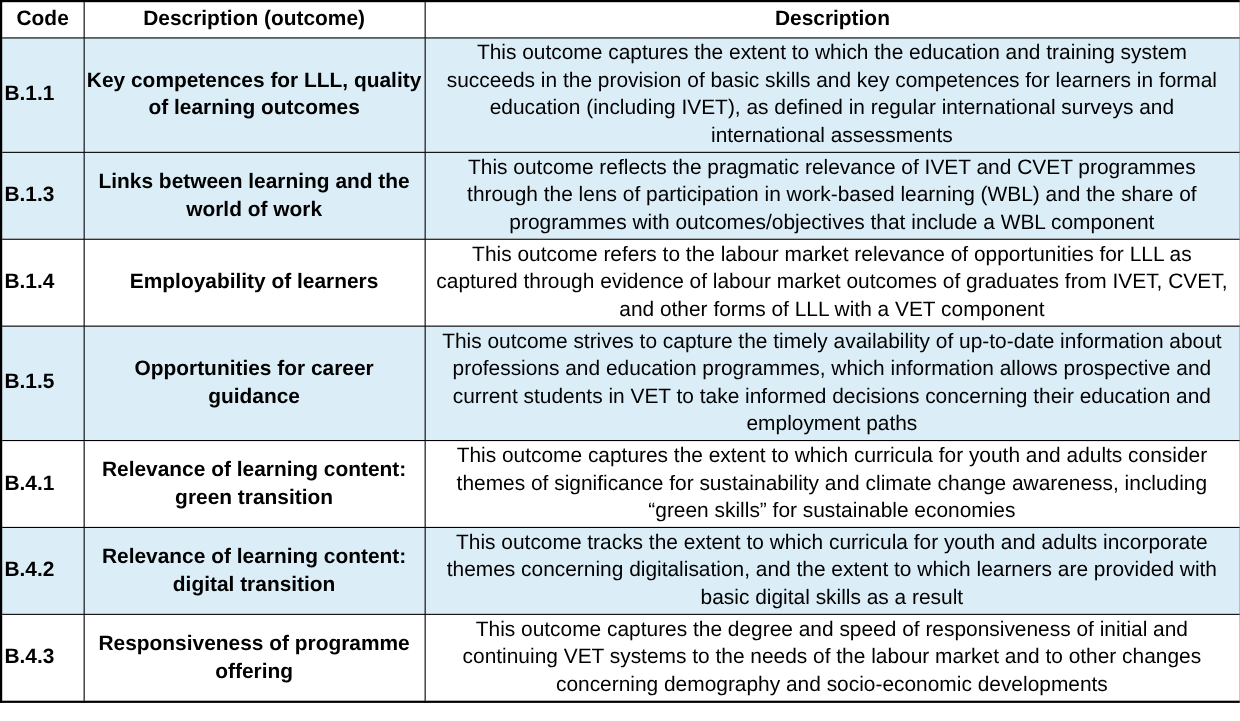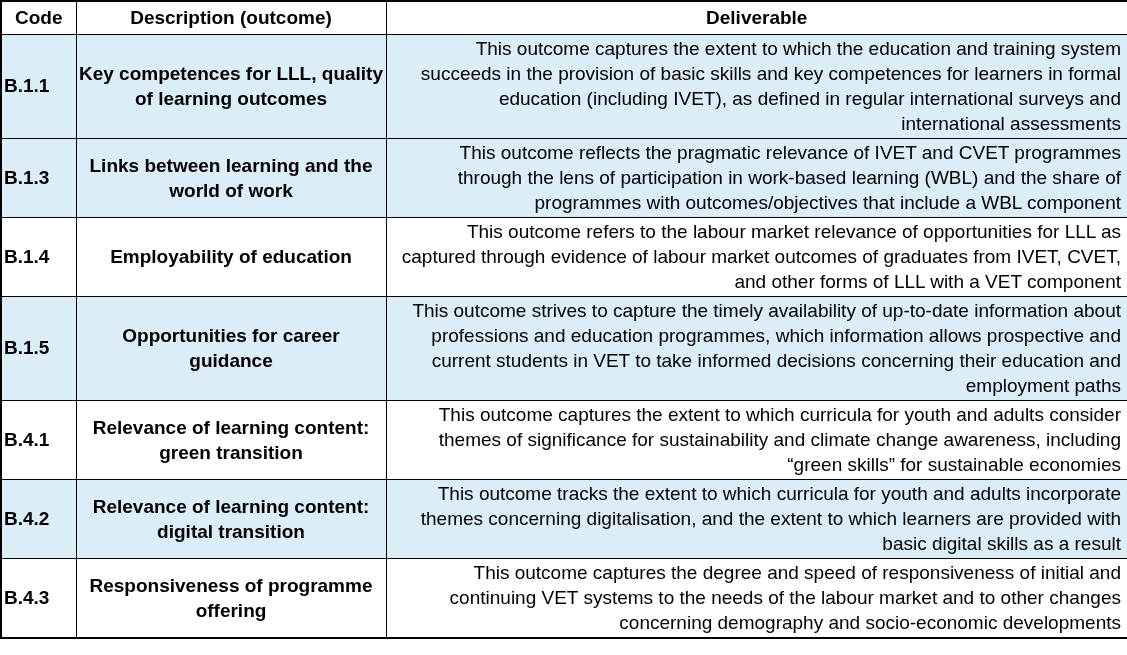--- a/index.html
+++ b/index.html
@@ -48,60 +48,60 @@
     font-size: 19px;
     font-weight: bold;
     text-align: center;
     vertical-align: middle;
     line-height: 25px;
     padding: 2px 2px;
   }
   td.description-cell {
     font-size: 19px;
     font-weight: normal;
-    text-align: right;
+    text-align: center;
     vertical-align: top;
     line-height: 25px;
     padding: 1px 6px 2px 5px;
   }
 </style>
 </head>
 <body>
 
 <div class="page">
   <table class="deliverables">
     <colgroup>
       <col class="col-code">
       <col class="col-deliverable">
       <col class="col-description">
     </colgroup>
     <thead>
       <tr>
         <th class="hdr">Code</th>
         <th class="hdr">Description (outcome)</th>
-        <th class="hdr">Deliverable</th>
+        <th class="hdr">Description</th>
       </tr>
     </thead>
     <tbody id="rows-body">
   <tr style="background: rgb(219, 237, 247);">
     <td class="code-cell">B.1.1</td>
     <td class="deliverable-cell">Key competences for LLL, quality of learning outcomes</td>
     <td class="description-cell">This outcome captures the extent to which the education and training system succeeds in the provision of basic skills and key competences for learners in formal education (including IVET), as defined in regular international surveys and international assessments</td>
   </tr>
 
 
   <tr style="background: rgb(219, 237, 247);">
     <td class="code-cell">B.1.3</td>
     <td class="deliverable-cell">Links between learning and the world of work</td>
     <td class="description-cell">This outcome reflects the pragmatic relevance of IVET and CVET programmes through the lens of participation in work-based learning (WBL) and the share of programmes with outcomes/objectives that include a WBL component</td>
   </tr>
 
   <tr style="background: rgb(255, 255, 255);">
     <td class="code-cell">B.1.4</td>
-    <td class="deliverable-cell">Employability of education</td>
+    <td class="deliverable-cell">Employability of learners</td>
     <td class="description-cell">This outcome refers to the labour market relevance of opportunities for LLL as captured through evidence of labour market outcomes of graduates from IVET, CVET, and other forms of LLL with a VET component</td>
   </tr>
 
   <tr style="background: rgb(219, 237, 247);">
     <td class="code-cell">B.1.5</td>
     <td class="deliverable-cell">Opportunities for career guidance</td>
     <td class="description-cell">This outcome strives to capture the timely availability of up-to-date information about professions and education programmes, which information allows prospective and current students in VET to take informed decisions concerning their education and employment paths</td>
   </tr>
 
   <tr style="background: rgb(255, 255, 255);">

